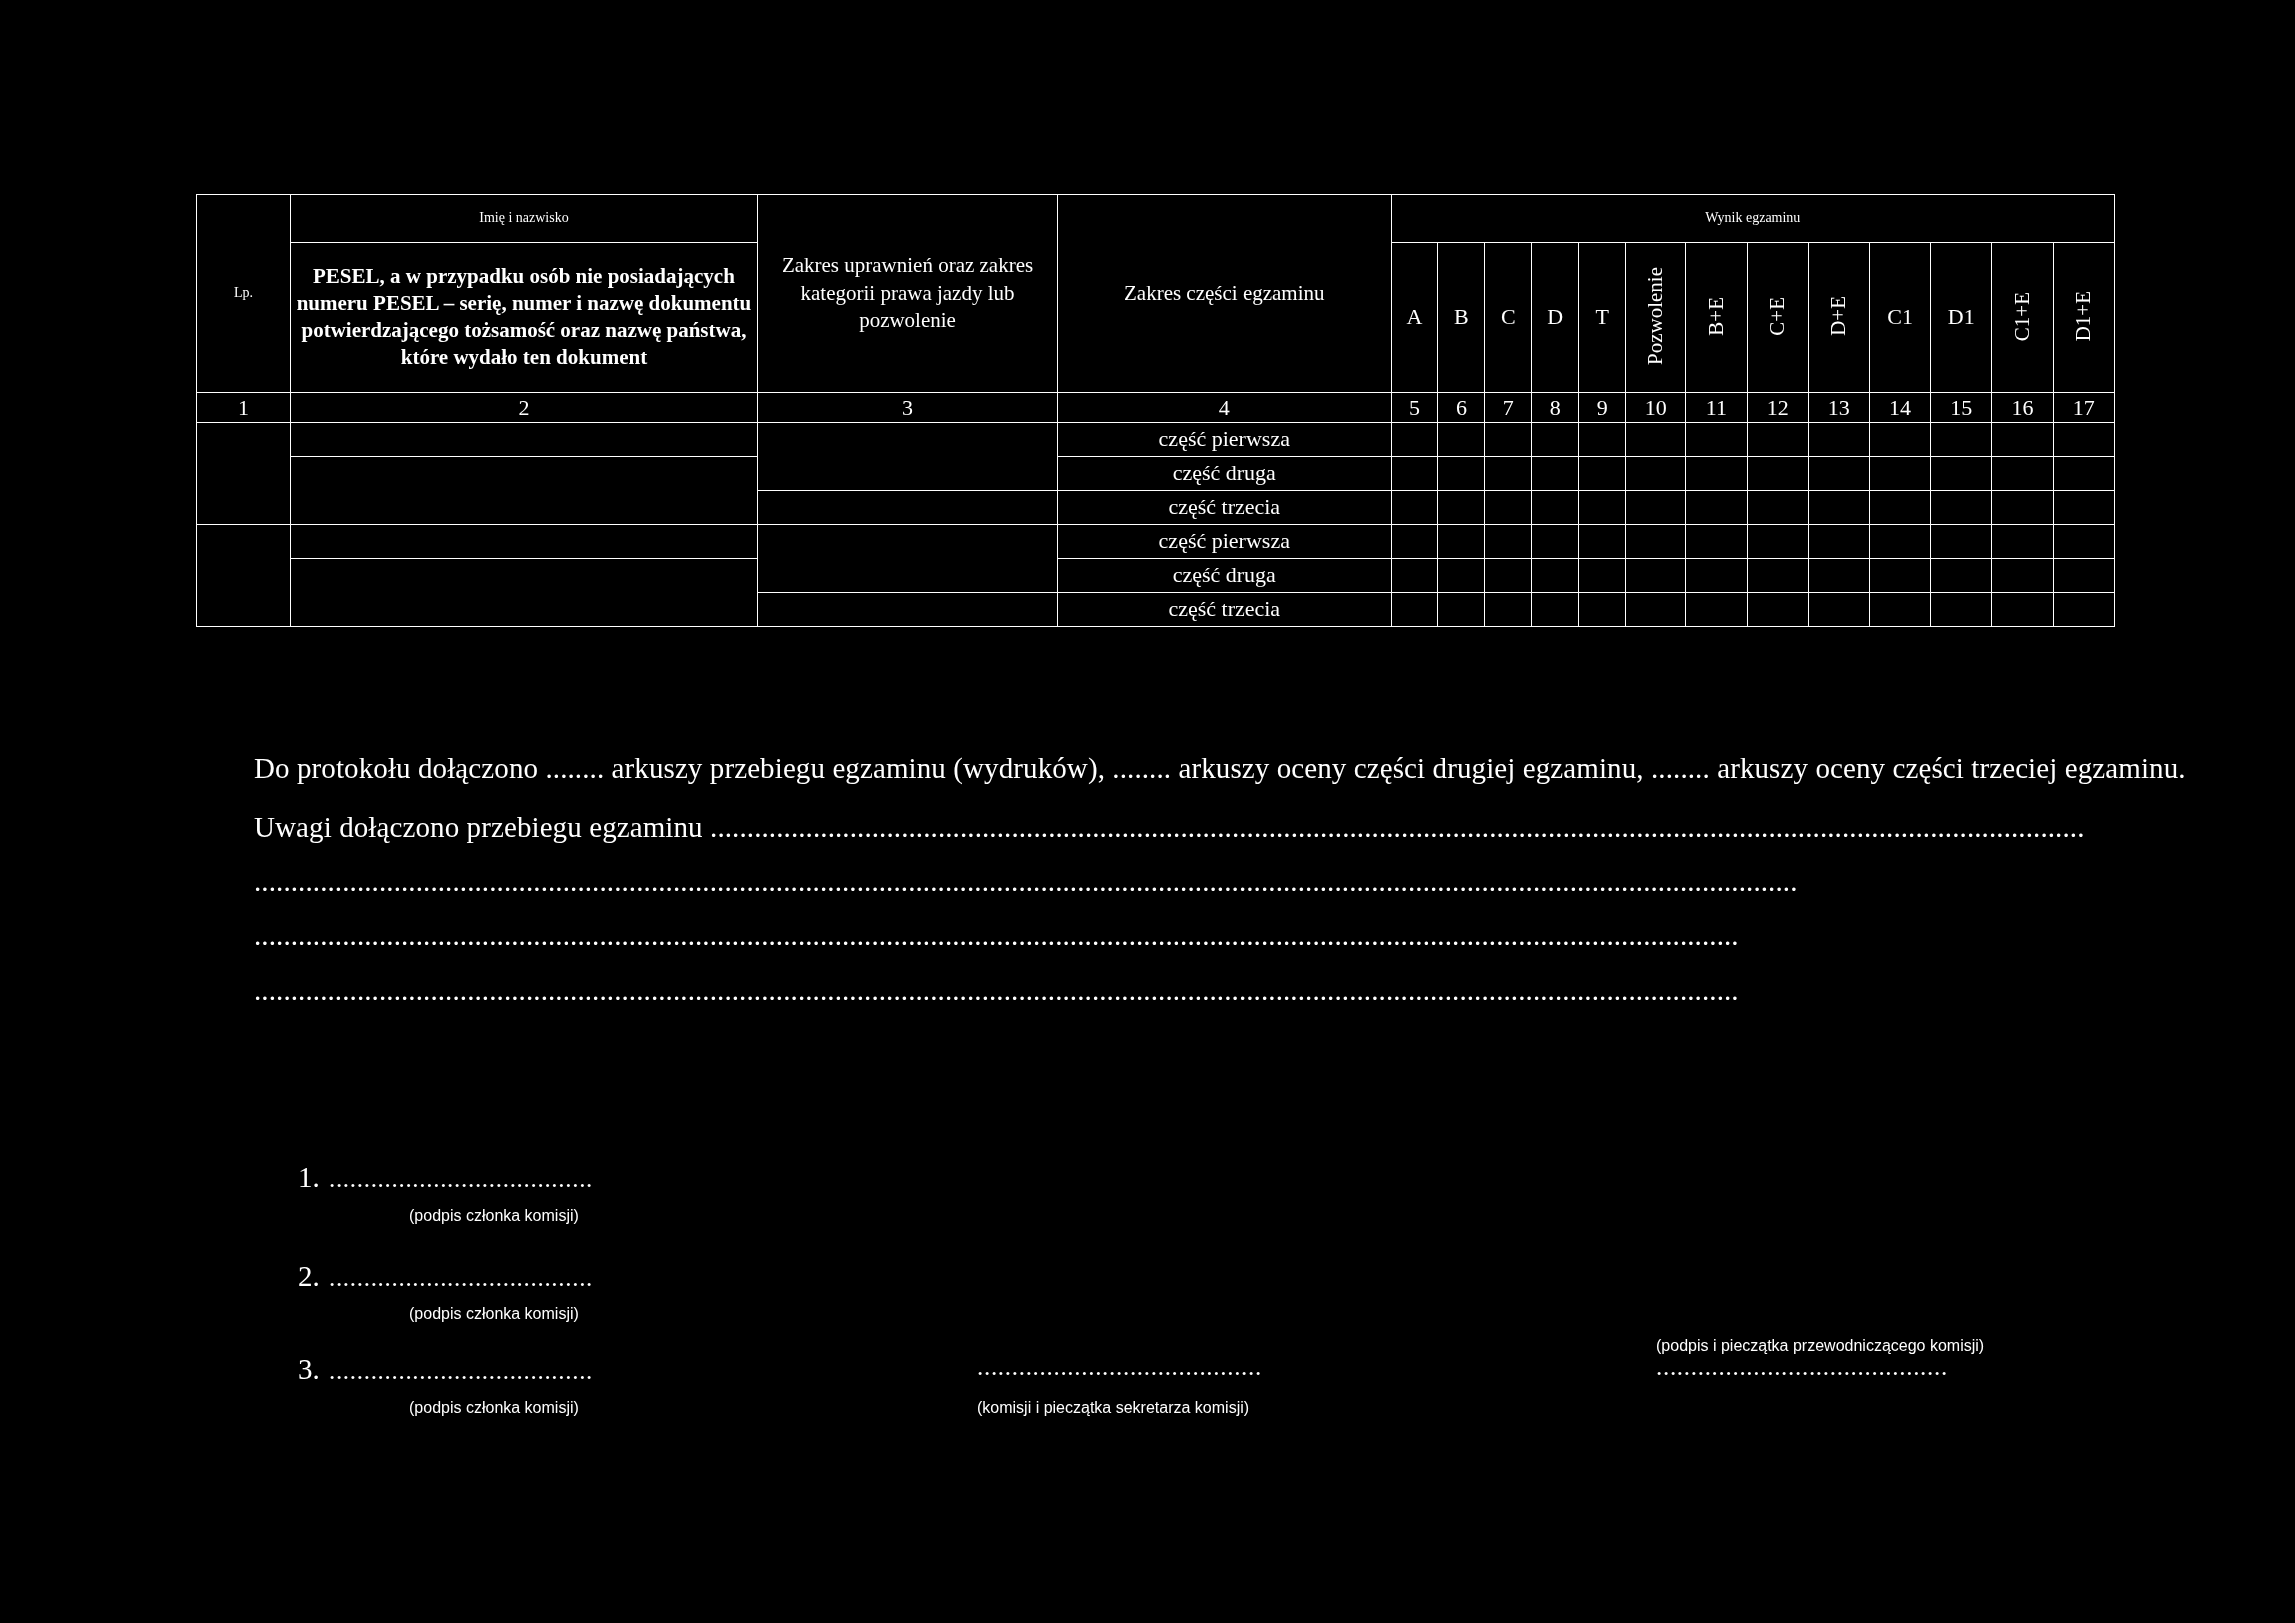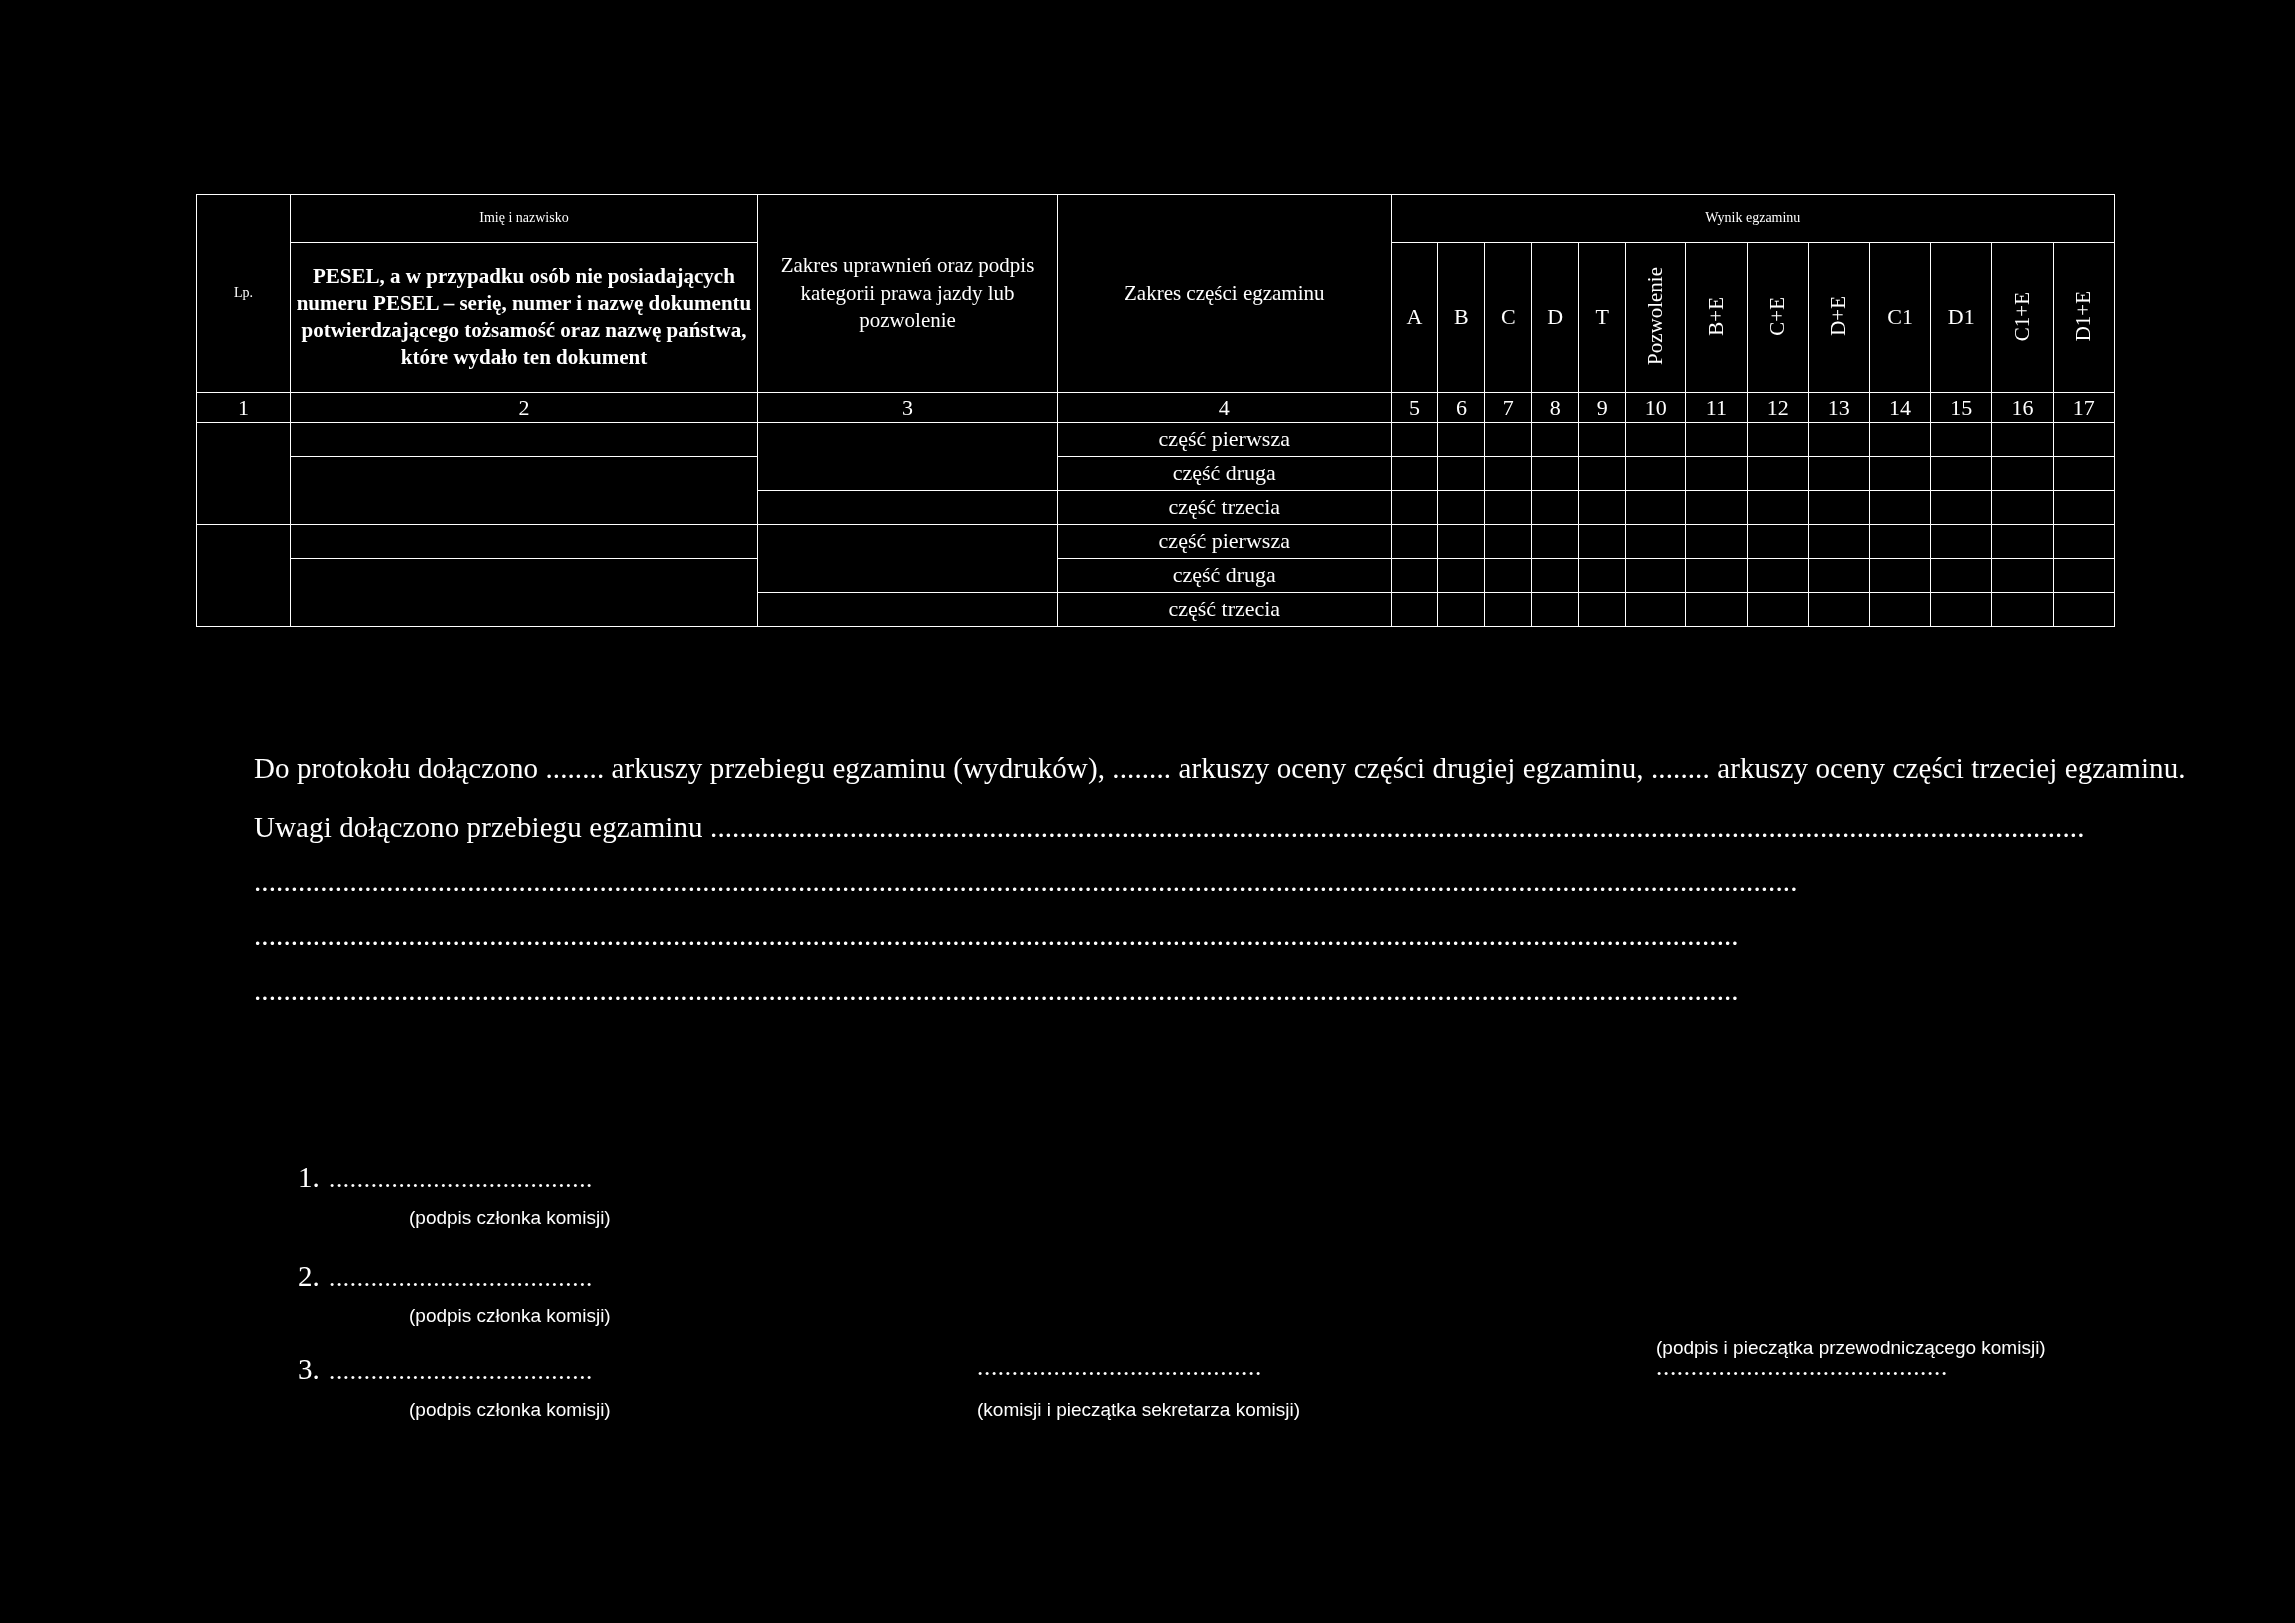--- a/index.html
+++ b/index.html
@@ -104,21 +104,21 @@
     vertical-align: baseline;
   }
   .sig-dots {
     font-size: 25px;
     letter-spacing: 0.7px;
     display: inline-block;
     margin-left: 9.2px;
   }
   .sig-caption {
     position: absolute;
-    font-size: 19px;
+    font-size: 16px;
     white-space: nowrap;
     font-family: "Liberation Sans", sans-serif;
   }
   #sig1 { left: 298px; top: 1161px; }
   #sig1-cap { left: 409px; top: 1207px; }
   #sig2 { left: 298px; top: 1260px; }
   #sig2-cap { left: 409px; top: 1305px; }
   #sig3 { left: 298px; top: 1353px; }
   #sig3-cap { left: 409px; top: 1399px; }
   #sig-sec  { left: 977px; top: 1353px; }
@@ -154,21 +154,21 @@
       <col class="c-c1">
         <col class="c-c1">
         <col class="c-c1">
         <col class="c-c1">
     </colgroup>
 
     <tbody>
         <tr>
       <td rowspan="3" class="hdr-big">Lp.</td>
       <td class="hdr-big" style="height:39px;">Imię i nazwisko</td>
-      <td rowspan="3" class="hdr-mid">Zakres uprawnień oraz podpis kategorii prawa jazdy lub pozwolenie</td>
+      <td rowspan="3" class="hdr-mid">Zakres uprawnień oraz zakres kategorii prawa jazdy lub pozwolenie</td>
       <td rowspan="3" class="hdr-mid">Zakres części egzaminu</td>
       <td colspan="13" class="hdr-big" style="height:39px;">Wynik egzaminu</td>
     </tr>
 
     <tr>
       <td rowspan="2" class="hdr-mid" style="height:141px;font-weight:bold;">PESEL, a w przypadku osób nie posiadających numeru PESEL – serię, numer i nazwę dokumentu potwierdzającego tożsamość oraz nazwę państwa, które wydało ten dokument</td>
       <td rowspan="2" class="hdr-letter">A</td>
       <td rowspan="2" class="hdr-letter">B</td>
       <td rowspan="2" class="hdr-letter">C</td>
       <td rowspan="2" class="hdr-letter">D</td>

